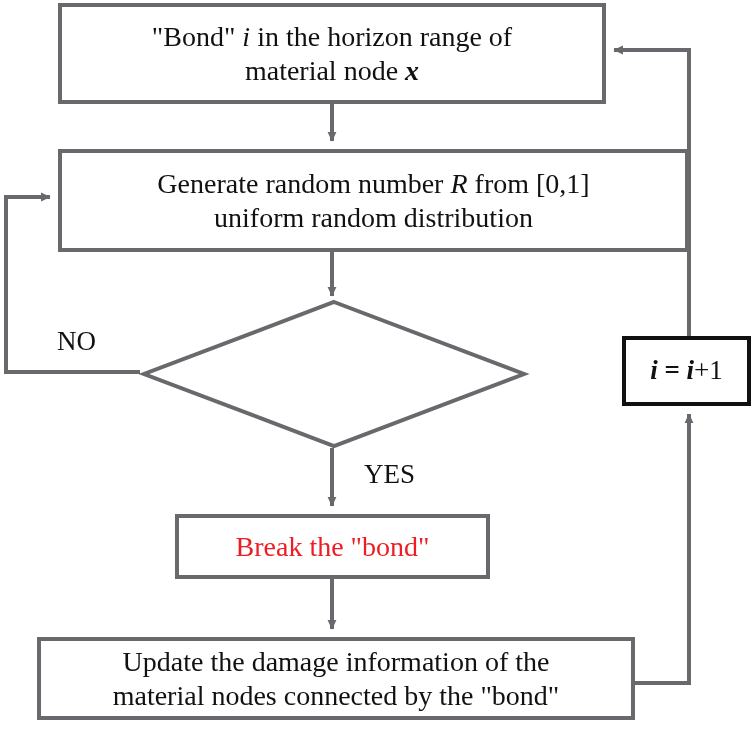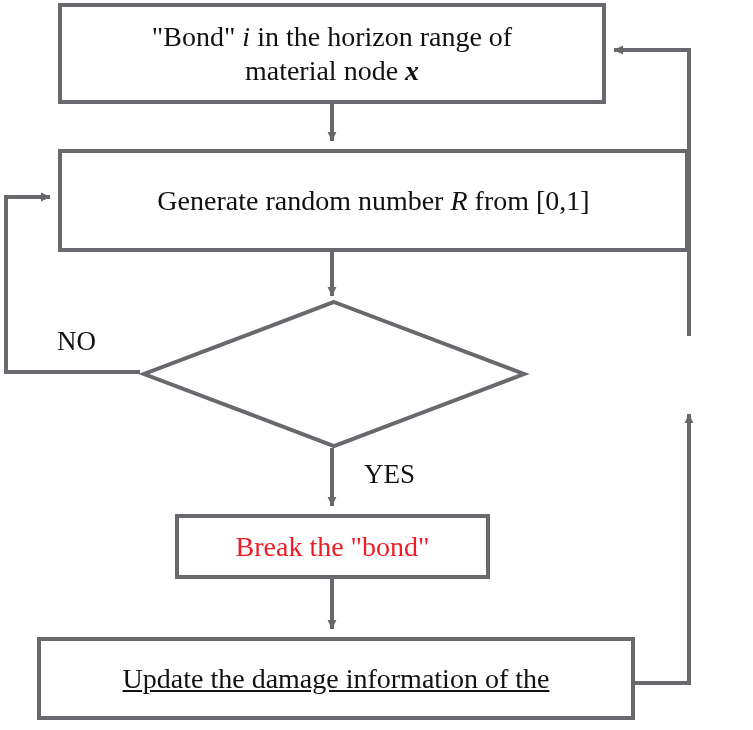--- a/index.html
+++ b/index.html
@@ -23,21 +23,21 @@
   .proc{border:4px solid #68686d;}
   .proc-dark{border:4px solid #111111;}
   .txt{display:block;width:100%;padding:0 8px;}
   .red{color:#ee1c24;}
   .it{font-style:italic;}
   .bi{font-style:italic;font-weight:bold;}
 
   #n-bond   {left:58px; top:3px;   width:548px; height:101px; font-size:28px;}
   #n-rand   {left:58px; top:149px; width:631px; height:103px; font-size:28px;}
   #n-break  {left:175px;top:514px; width:315px; height:65px;  font-size:28px;}
-  #n-update {left:37px; top:637px; width:598px; height:83px;  font-size:28px;text-decoration:underline;}
+  #n-update {left:37px; top:637px; width:598px; height:83px;  font-size:28px;}
   #n-incr   {left:622px;top:336px; width:129px; height:70px;  font-size:27px;}
 
   #n-decision{
     position:absolute;left:140px;top:300px;width:388px;height:148px;
     display:flex;align-items:center;justify-content:center;
   }
   #n-decision .dlabel{
     position:relative;z-index:2;font-size:30px;color:#111;white-space:nowrap;
   }
   .edge-label{
@@ -89,29 +89,32 @@
     <g>
       <path d="M334,302 L524,374 L334,446 L144,374 Z" fill="#ffffff" stroke="#68686d" stroke-width="4" stroke-linejoin="miter"></path>
     </g>
   </svg>
 
   <div class="node proc" id="n-bond">
     <span class="txt"><span>"Bond" </span><span class="it">i</span><span> in the horizon range of</span><br><span>material node </span><span class="bi">x</span></span>
   </div>
 
   <div class="node proc" id="n-rand">
-    <span class="txt"><span>Generate random number </span><span class="it">R</span><span> from [0,1]</span><br></span>
+    <span class="txt"><span>Generate random number </span><span class="it">R</span><span> from [0,1]</span><br><span>uniform random distribution</span></span>
   </div>
 
 
   <div class="edge-label" id="lbl-no">NO</div>
   <div class="edge-label" id="lbl-yes">YES</div>
 
   <div class="node proc" id="n-break">
     <span class="txt red">Break the "bond"</span>
   </div>
 
   <div class="node proc" id="n-update">
-    <span class="txt"><span>Update the damage information of the</span><br></span>
+    <span class="txt"><span>Update the damage information of the</span><br><span>material nodes connected by the "bond"</span></span>
   </div>
 
+  <div class="node proc-dark" id="n-incr">
+    <span class="txt"><span class="bi">i</span><span style="font-weight:bold"> = </span><span class="bi">i</span><span>+1</span></span>
+  </div>
 
 </div>
 
 </body></html>

